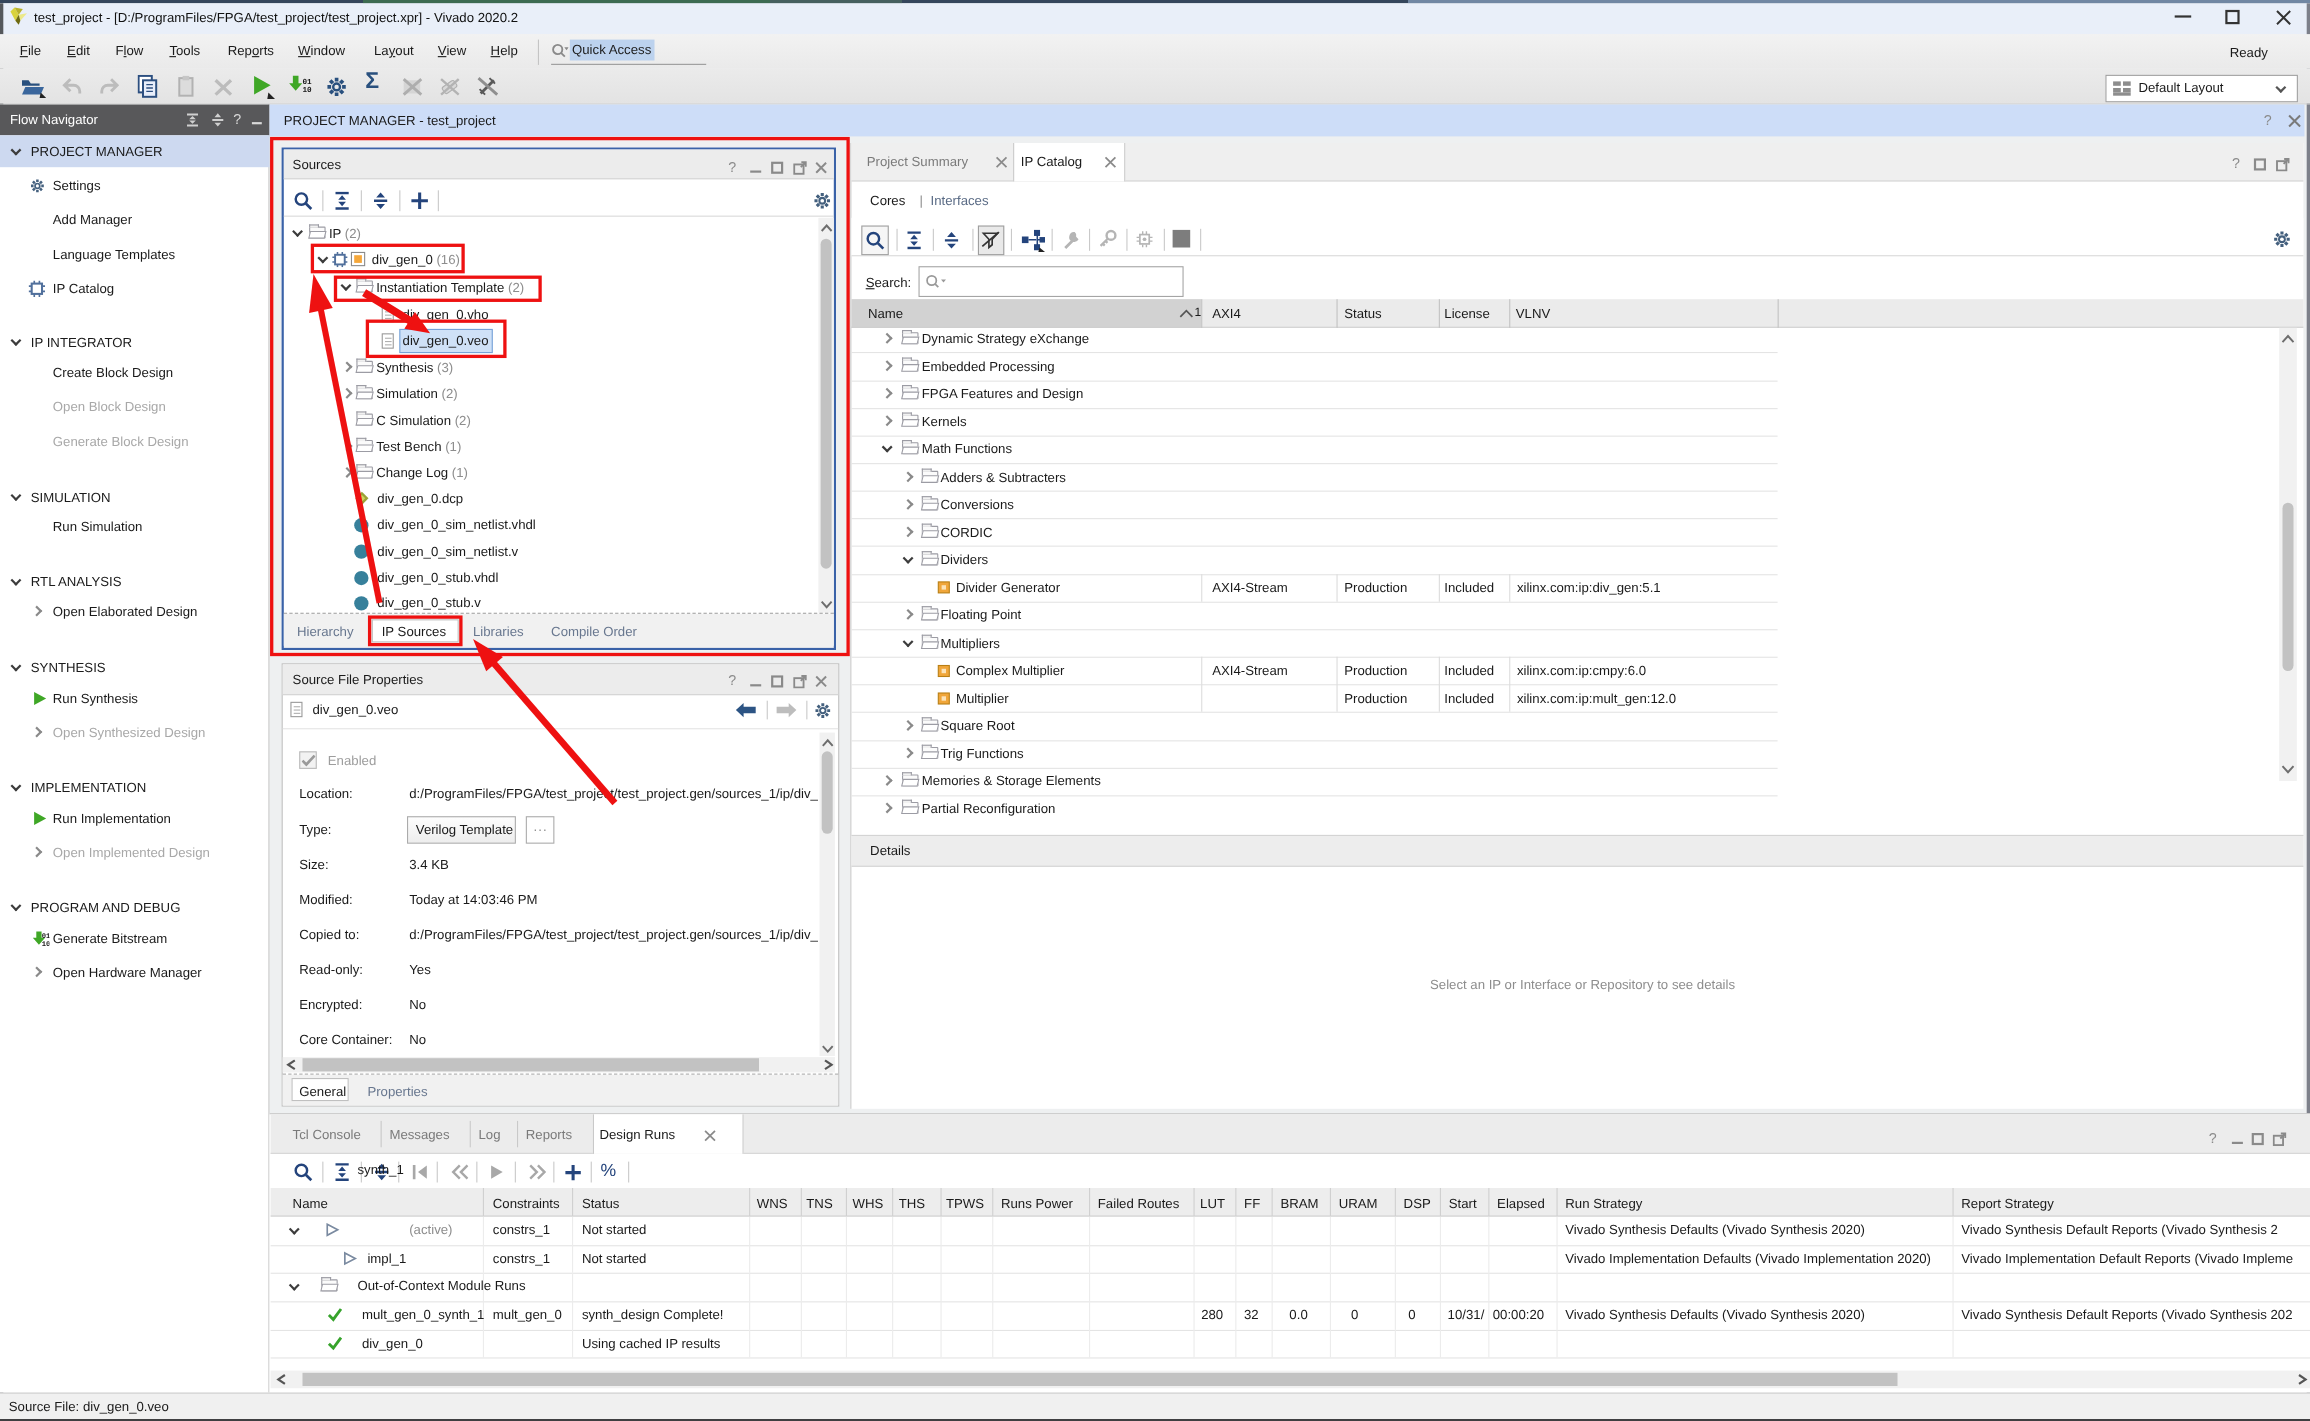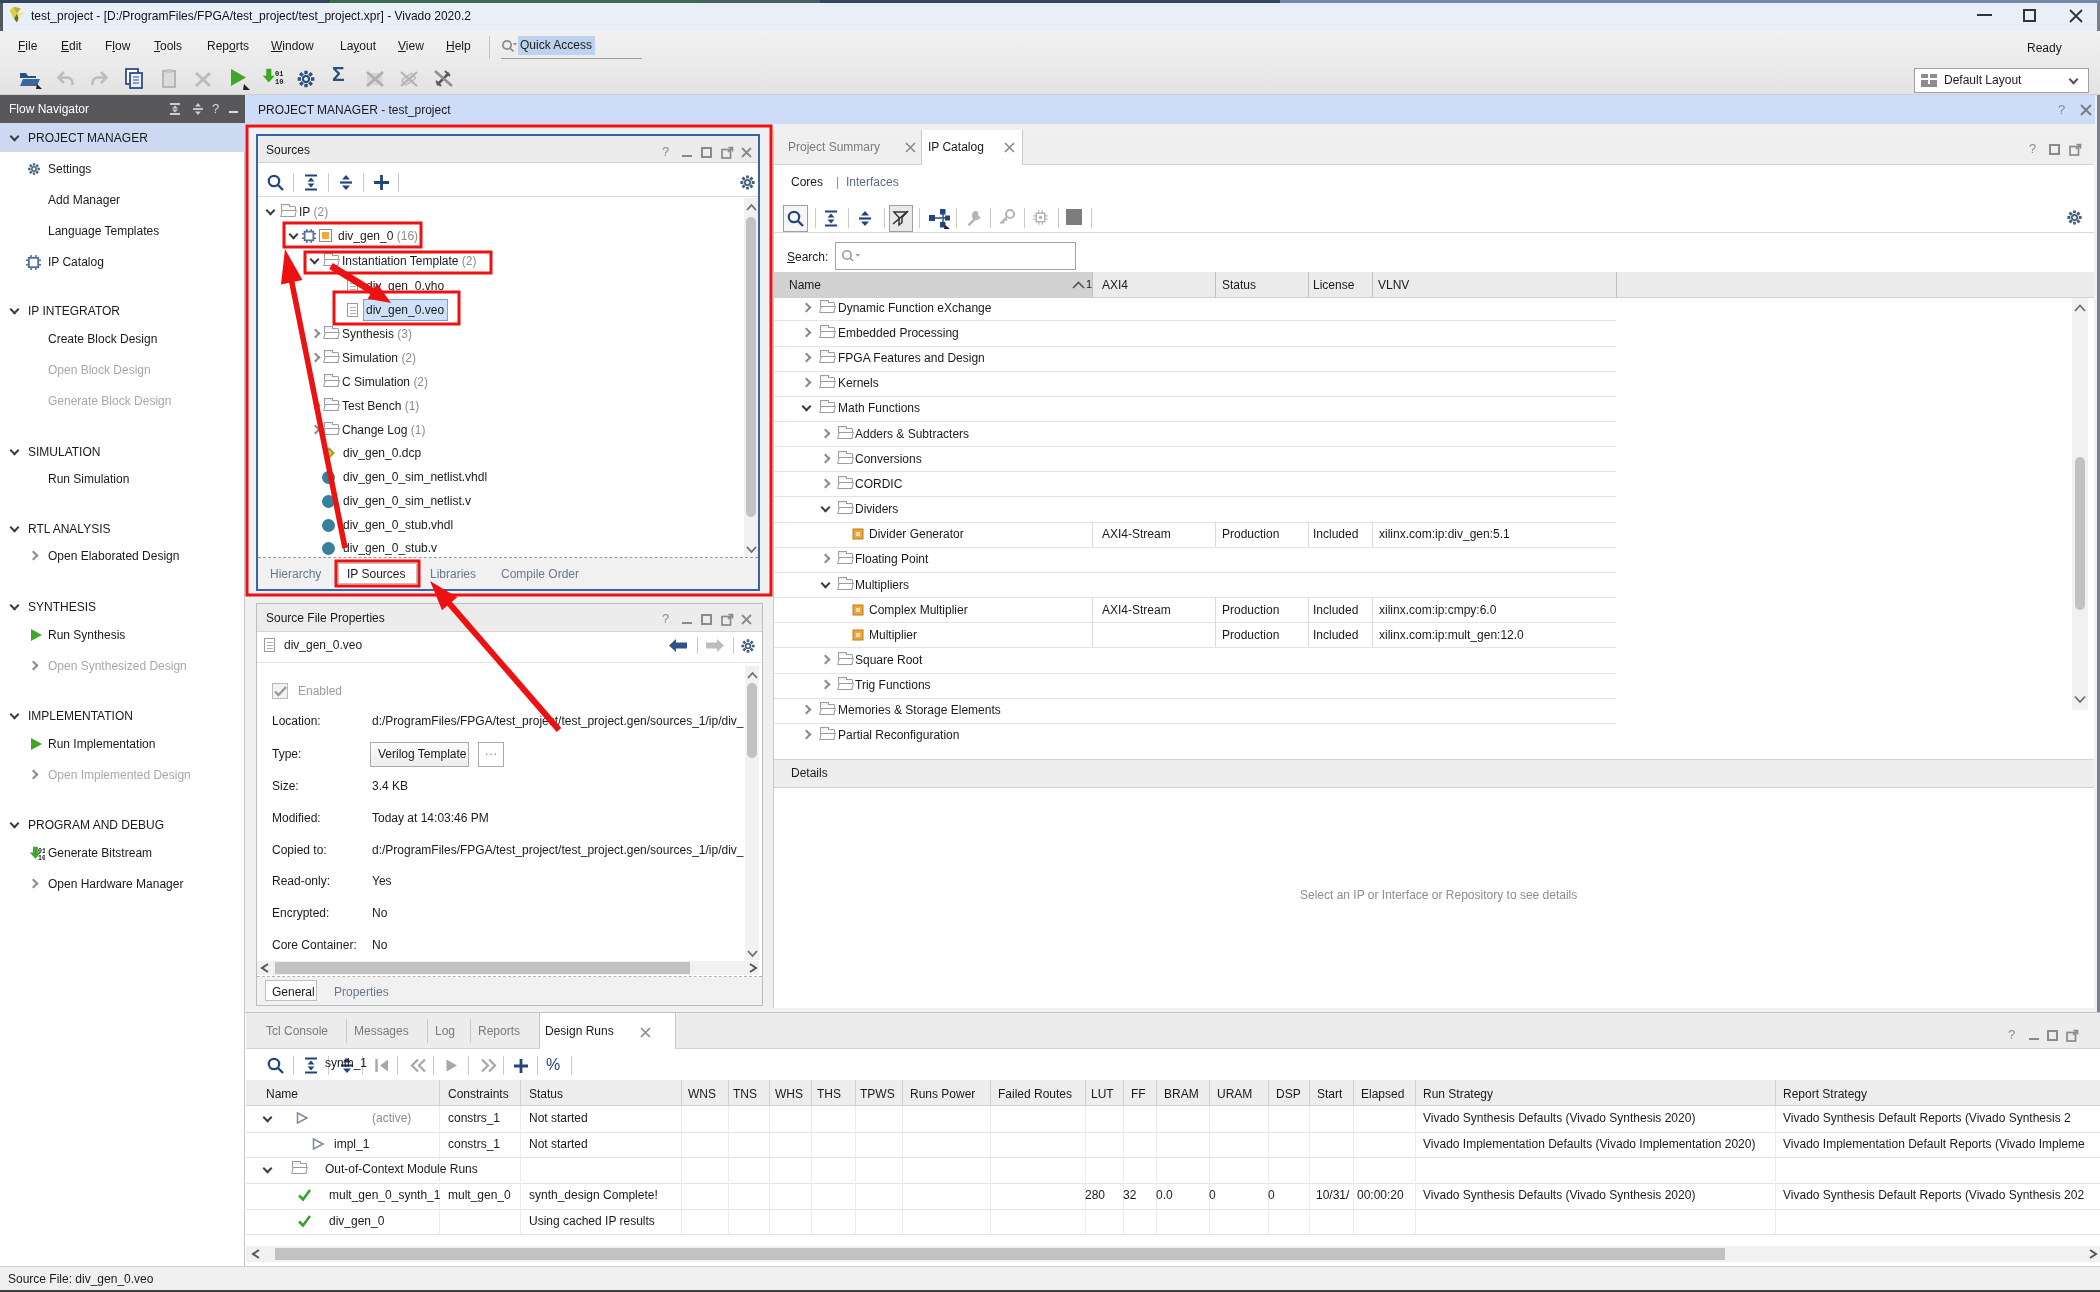--- a/index.html
+++ b/index.html
@@ -13,21 +13,21 @@
 .fold::before{content:"";position:absolute;left:-1px;top:-3px;width:7px;height:2px;background:#f1f1f1;border:1px solid #9c9ca4;border-bottom:none}
 .fold::after{content:"";position:absolute;left:-1px;top:3px;width:13px;height:5px;background:#fff;border:1px solid #9c9ca4;transform:skewX(-14deg)}
 .doc{position:absolute;width:11px;height:14px;background:#fff;border:1px solid #9a9a9a}
 .doc::before{content:"";position:absolute;left:2px;top:3px;width:6px;height:1px;background:#b0b0b0;box-shadow:0 3px 0 #b0b0b0,0 6px 0 #b0b0b0}
 .dot{position:absolute;width:13px;height:13px;border-radius:50%;background:#37809b}
 .sep{position:absolute;width:1px;background:#c9c9c9}
 .hl{position:absolute;height:1px;background:#e4e4e4}
 .wmi{position:absolute;color:#8a8a8a;font-size:13px;line-height:13px}
 .tabtxt{color:#68778f}
 .cell{position:absolute;line-height:15px;white-space:nowrap;overflow:hidden}
-.num{text-align:left}
+.num{text-align:center}
 .scv{position:absolute;background:#f1f1f1}
 .thumb{position:absolute;background:#c2c2c2}
 </style></head><body>
 
 <div class="a" style="left:0;top:0;width:2100px;height:3px;background:#35465c"></div>
 <div class="a" style="left:1280px;top:0;width:820px;height:3px;background:#7187a3"></div>
 <div class="a" style="left:330px;top:0;width:370px;height:3px;background:#3d6b52"></div>
 <div class="a" style="left:700px;top:0;width:120px;height:3px;background:#46605f"></div>
 <div class="a" style="left:0;top:3px;width:2100px;height:28px;background:#e9eff9"></div>
 <div class="a" style="left:0;top:3px;width:3px;height:1289px;background:#55585c"></div>
@@ -480,21 +480,21 @@
 <div class="a" style="left:1313px;top:278px">License</div>
 <div class="a" style="left:1378px;top:278px">VLNV</div>
 <div class="sep" style="left:1092px;top:272px;height:26px;background:#c2c2c2"></div>
 <div class="sep" style="left:1215px;top:272px;height:26px;background:#c2c2c2"></div>
 <div class="sep" style="left:1308px;top:272px;height:26px;background:#c2c2c2"></div>
 <div class="sep" style="left:1372px;top:272px;height:26px;background:#c2c2c2"></div>
 <div class="sep" style="left:1616px;top:272px;height:26px;background:#c2c2c2"></div>
 <div class="hl" style="left:774px;top:320px;width:842px"></div>
 <div class="chR" style="left:803px;top:304px"></div>
 <i class="fold" style="left:820px;top:302px"></i>
-<div class="a" style="left:838px;top:301px">Dynamic Function eXchange</div>
+<div class="a" style="left:838px;top:301px">Dynamic Strategy eXchange</div>
 <div class="hl" style="left:774px;top:346px;width:842px"></div>
 <div class="chR" style="left:803px;top:329px"></div>
 <i class="fold" style="left:820px;top:327px"></i>
 <div class="a" style="left:838px;top:326px">Embedded Processing</div>
 <div class="hl" style="left:774px;top:371px;width:842px"></div>
 <div class="chR" style="left:803px;top:354px"></div>
 <i class="fold" style="left:820px;top:352px"></i>
 <div class="a" style="left:838px;top:351px">FPGA Features and Design</div>
 <div class="hl" style="left:774px;top:396px;width:842px"></div>
 <div class="chR" style="left:803px;top:379px"></div>

